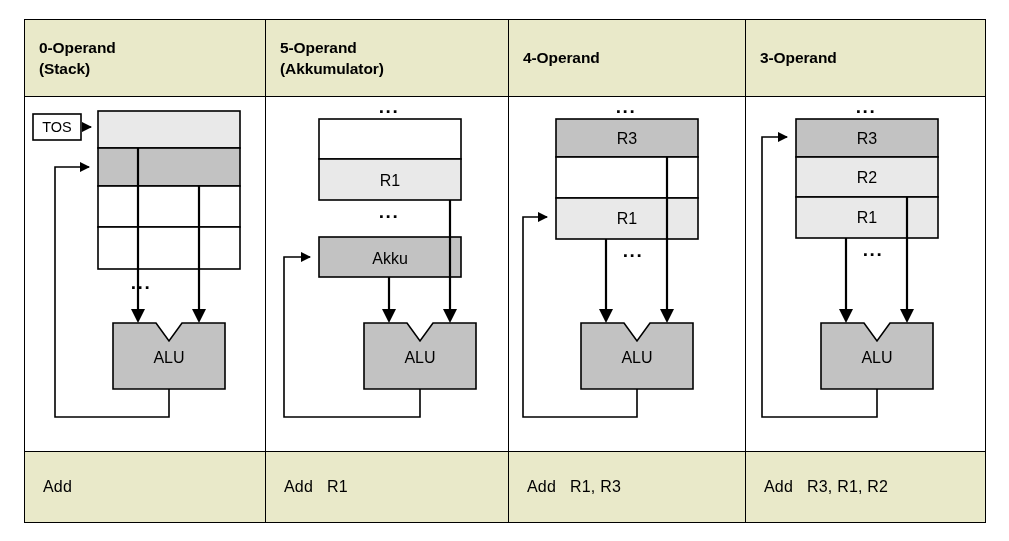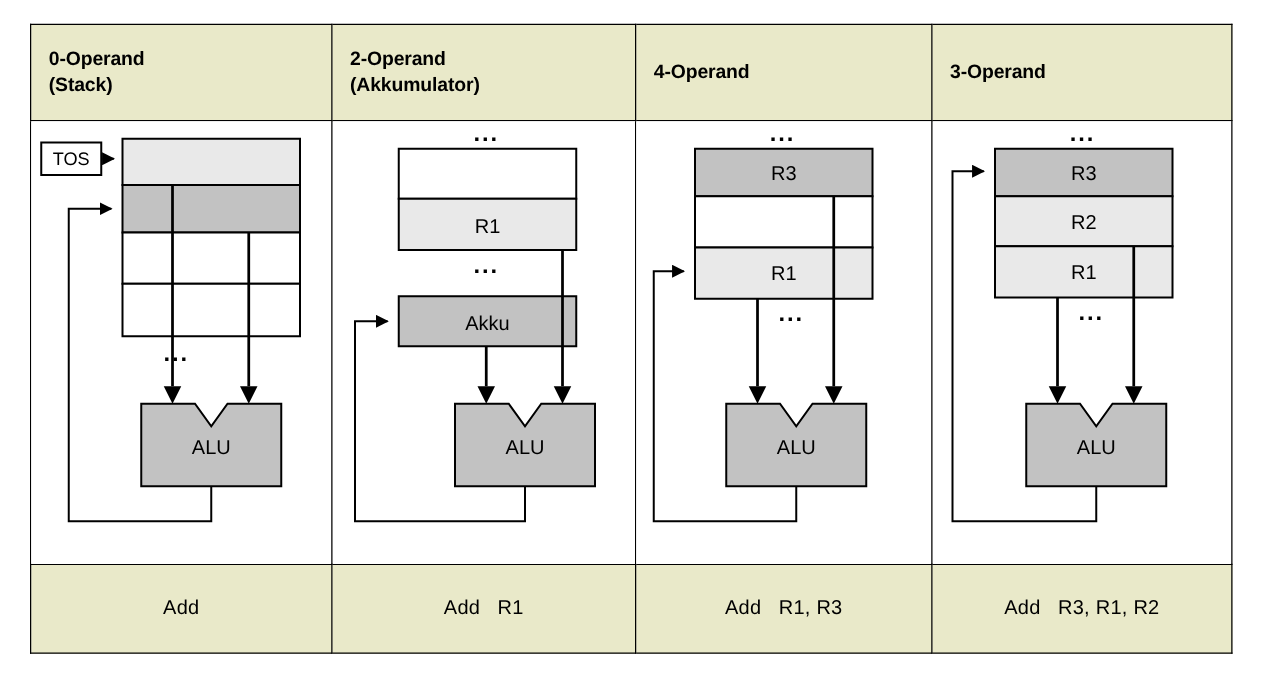--- a/index.html
+++ b/index.html
@@ -55,21 +55,20 @@
   tr.instr-row td{
     background:#e9e9c9;
     height:70px;
     vertical-align:middle;
     padding:0 18px;
   }
   .instr-text{
     font-size:16px;
     letter-spacing:0.2px;
     white-space:pre;
-    text-align:center;
   }
 
   
   .box-stroke{stroke:#000000;stroke-width:1.6;}
   .fill-white{fill:#ffffff;}
   .fill-light{fill:#e9e9e9;}
   .fill-mid{fill:#c2c2c2;}
   .wire{stroke:#000000;stroke-width:2.2;fill:none;}
   .thinline{stroke:#000000;stroke-width:1.6;fill:none;}
   .cell-label{
@@ -101,21 +100,21 @@
         <col style="width:240px">
     </colgroup>
     <tbody>
 
     <tr class="header-row">
       <td class="col0">
         <div class="hdr-text">0-Operand
 (Stack)</div>
       </td>
       <td class="col1">
-        <div class="hdr-text">2-Operand
+        <div class="hdr-text">5-Operand
 (Akkumulator)</div>
       </td>
       <td class="col2">
         <div class="hdr-text">4-Operand</div>
       </td>
       <td class="col3">
         <div class="hdr-text">3-Operand</div>
       </td>
     </tr>
 

